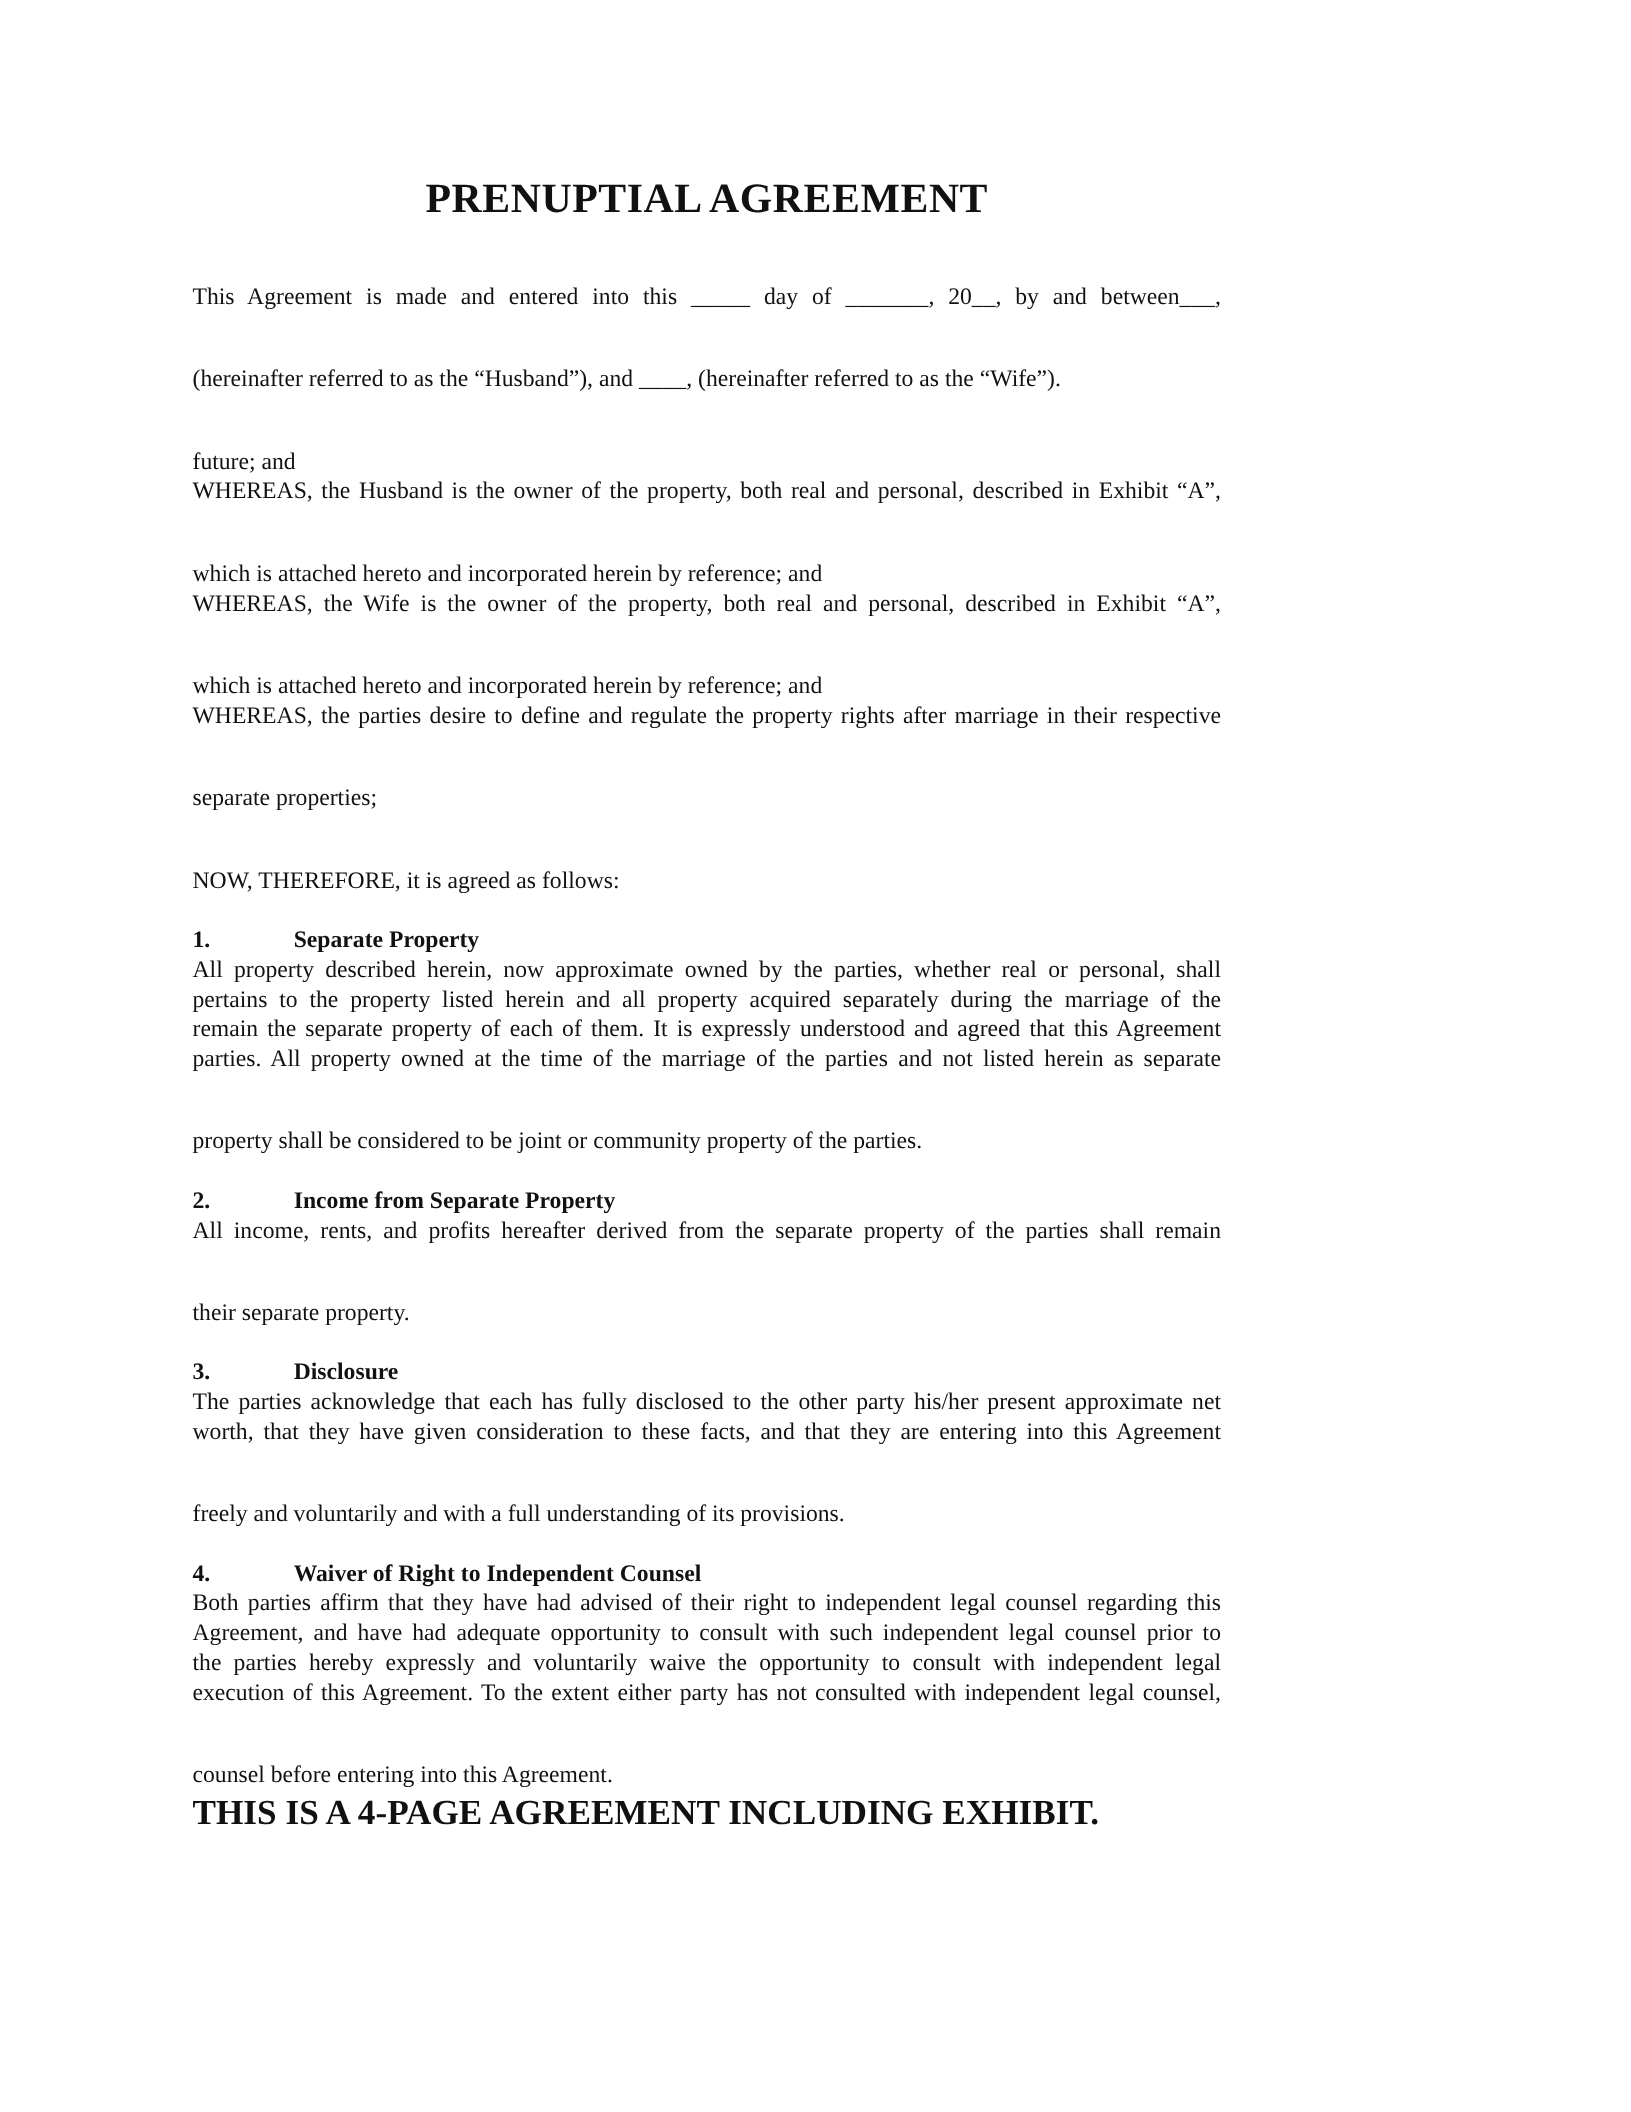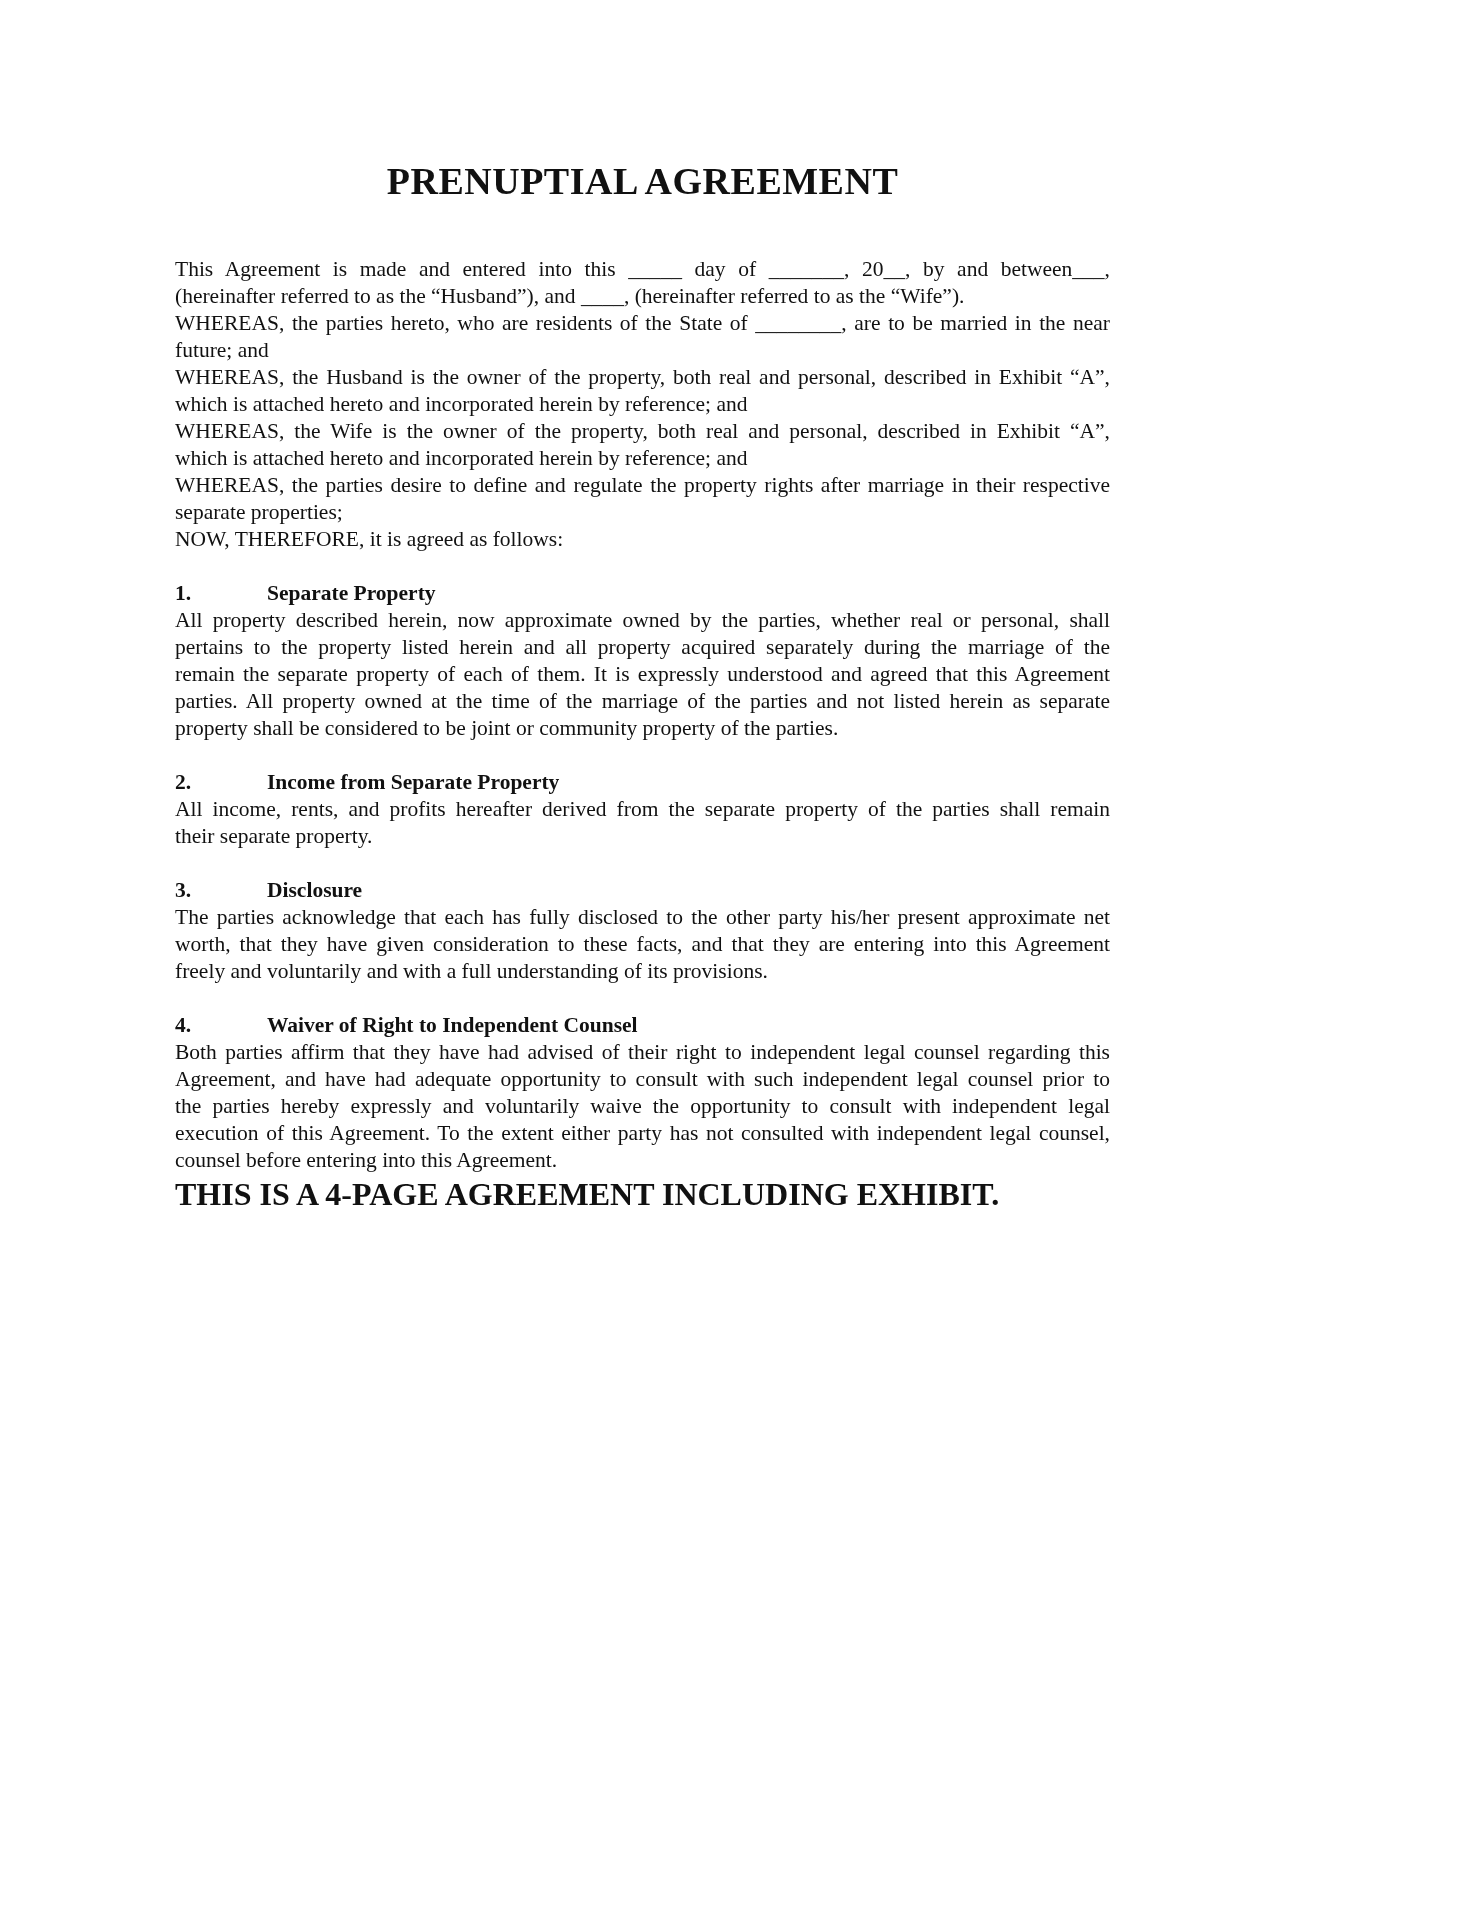--- a/index.html
+++ b/index.html
@@ -31,20 +31,21 @@
   .para { margin: 0; }
   .line {
     font-size: 21.5px;
     line-height: 27px;
     text-align: justify;
     text-align-last: justify;
     white-space: normal;
   }
   .line.last {
     text-align-last: left;
+    margin-top: 48px;
   }
   .heading {
     display: flex;
     font-weight: bold;
     font-size: 21.5px;
     line-height: 27px;
   }
   .h-num {
     flex: 0 0 92px;
     width: 92px;
@@ -62,21 +63,20 @@
 
 <div class="page">
   <h1 class="title">PRENUPTIAL AGREEMENT</h1>
 
   <main class="doc-body">
       <div class="para">
         <div class="line">This Agreement is made and entered into this _____ day of _______, 20__, by and between___,</div>
         <div class="line last">(hereinafter referred to as the “Husband”), and ____, (hereinafter referred to as the “Wife”).</div>
       </div>
       <div class="para">
-        <div class="line">WHEREAS, the parties hereto, who are residents of the State of ________, are to be married in the near</div>
         <div class="line last">future; and</div>
       </div>
       <div class="para">
         <div class="line">WHEREAS, the Husband is the owner of the property, both real and personal, described in Exhibit “A”,</div>
         <div class="line last">which is attached hereto and incorporated herein by reference; and</div>
       </div>
       <div class="para">
         <div class="line">WHEREAS, the Wife is the owner of the property, both real and personal, described in Exhibit “A”,</div>
         <div class="line last">which is attached hereto and incorporated herein by reference; and</div>
       </div>

